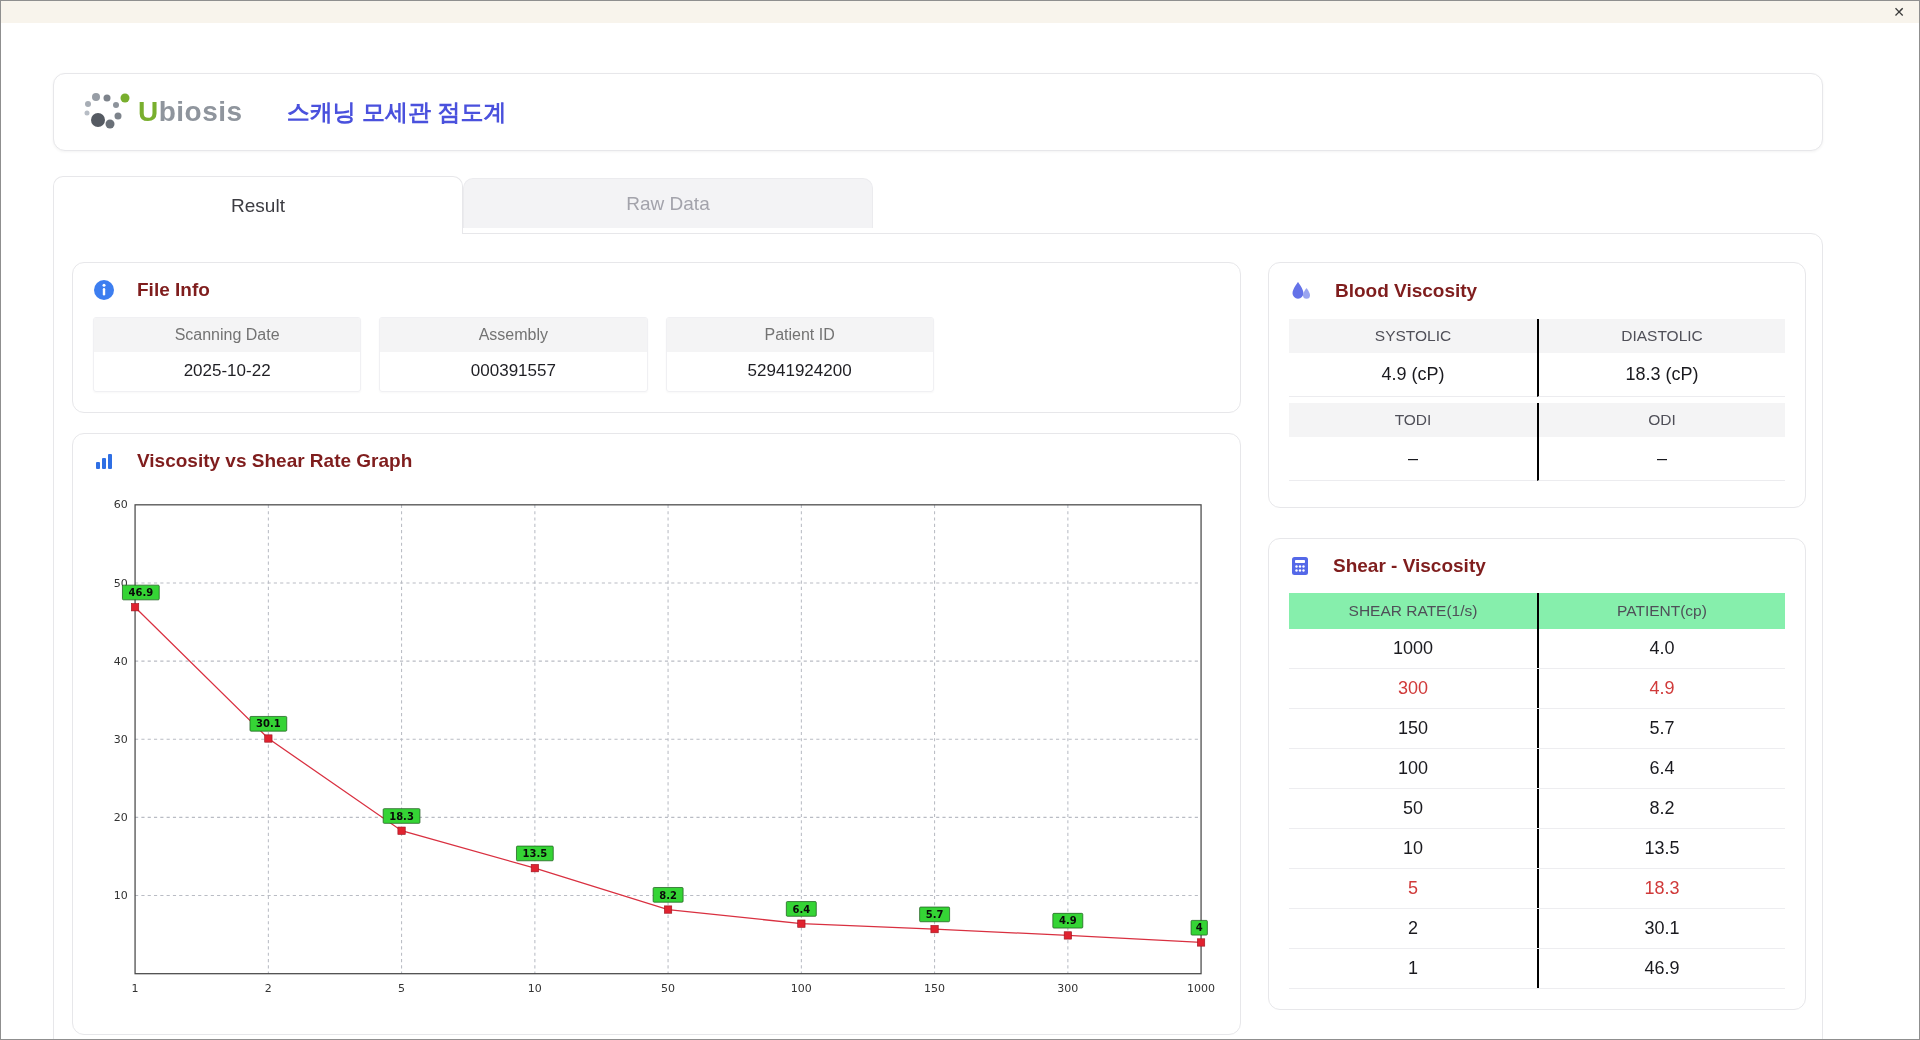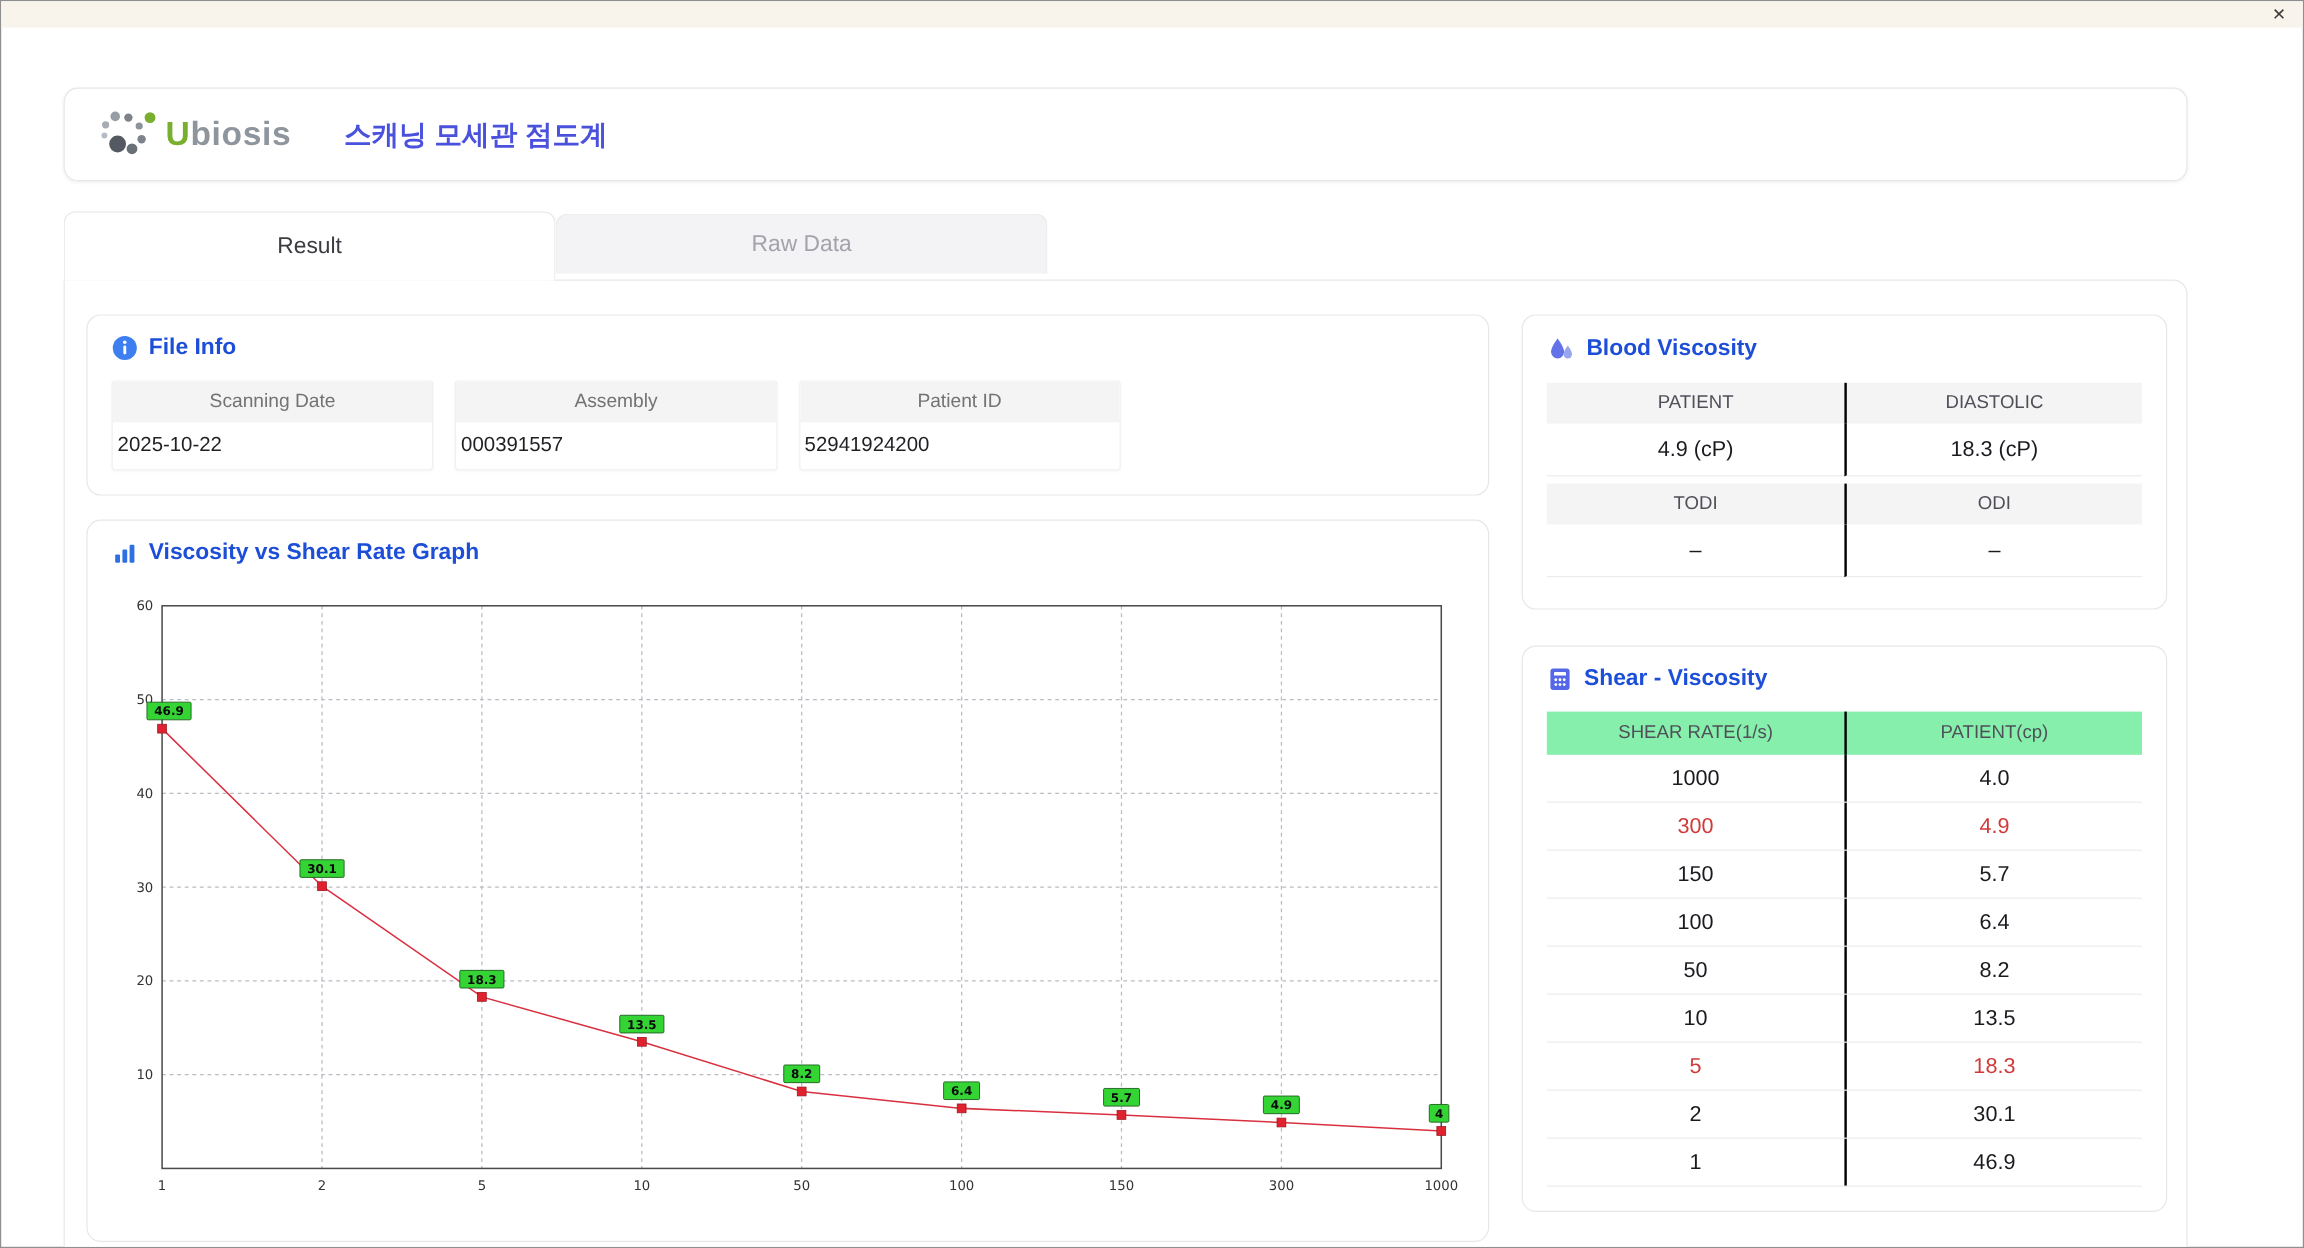--- a/index.html
+++ b/index.html
@@ -16,27 +16,27 @@
   .logo-rest{color:#8f959d;font-weight:600}
   .app-title{font-size:23px;font-weight:700;color:#4a51dd}
   .tabbar{display:flex;align-items:flex-end;margin-top:24px;height:58px}
   .tab{width:410px;display:flex;align-items:center;justify-content:center;font-size:19px;border-radius:10px 10px 0 0;cursor:pointer}
   .tab.active{height:58px;background:#fff;border:1px solid #e7e7ea;border-bottom:none;font-weight:400;color:#3c3c42;z-index:2;margin-bottom:-1px}
   .tab.inactive{height:50px;background:#f3f3f5;border:1px solid #ebebee;border-bottom:none;color:#a3a3ab;margin-bottom:5px}
   .main-panel{border:1px solid #e7e7ea;border-radius:0 12px 12px 12px;padding:28px 16px 24px 18px;display:flex;gap:27px;background:#fff;position:relative;z-index:1}
   .col-left{flex:1;display:flex;flex-direction:column;gap:20px;min-width:0}
   .col-right{width:538px;display:flex;flex-direction:column;gap:30px}
   .card{border:1px solid #e7e7ea;border-radius:12px;padding:16px 20px 20px;background:#fff}
-  .card-title{display:flex;align-items:center;gap:9px;font-size:19px;font-weight:700;color:#1d4ed8;margin-bottom:16px}
+  .card-title{display:flex;align-items:center;gap:22px;font-size:19px;font-weight:700;color:#7f1d1d;margin-bottom:16px}
   .card-title svg{flex:0 0 auto}
   
   .fi-grid{display:grid;grid-template-columns:repeat(4,1fr);gap:18px}
   .fi-field{border:1px solid #f0f0f3;border-radius:3px;overflow:hidden;box-shadow:0 1px 2px rgba(0,0,0,.03)}
   .fi-label{background:#f4f4f5;color:#737373;text-align:center;font-size:16px;padding:8px 4px}
-  .fi-value{font-size:17px;color:#1f1f24;padding:9px 4px;min-height:39px}
+  .fi-value{text-align:center;font-size:17px;color:#1f1f24;padding:9px 4px;min-height:39px}
   
   .bv-row{display:grid;grid-template-columns:1fr 1fr;margin-bottom:6px}
   .bv-h{background:#f4f4f5;color:#4f4f58;font-size:15.5px;text-align:center;padding:8px 4px}
   .bv-v{font-size:18px;color:#1a1a1f;text-align:center;padding:11px 4px;border-bottom:1px solid #ececef}
   .bl{border-left:2px solid #000000}
   
   .sv-header{display:grid;grid-template-columns:1fr 1fr;background:#86efac}
   .sv-hcell{color:#4f4f58;font-size:15.5px;text-align:center;padding:9px 4px}
   .sv-row{display:grid;grid-template-columns:1fr 1fr;border-bottom:1px solid #ededf0}
   .sv-cell{font-size:18px;text-align:center;padding:9px 4px;color:#1a1a1f}
@@ -192,21 +192,21 @@
         <div class="card">
           <div class="card-title">
             <svg width="24" height="24" viewBox="0 0 24 24">
               <path d="M9 3 C9 3 3.5 10 3.5 14.2 A5.5 5.5 0 0 0 14.5 14.2 C14.5 10 9 3 9 3 Z" fill="#6472e8"></path>
               <path d="M17.5 9 C17.5 9 14 13.5 14 16.2 A3.5 3.5 0 0 0 21 16.2 C21 13.5 17.5 9 17.5 9 Z" fill="#9aa5f0"></path>
             </svg>
             <span>Blood Viscosity</span>
           </div>
           <div>
               <div class="bv-row">
-       <div class="bv-h">PATIENT</div>
+       <div class="bv-h">SYSTOLIC</div>
        <div class="bv-h bl">DIASTOLIC</div>
        <div class="bv-v">4.9 (cP)</div>
        <div class="bv-v bl">18.3 (cP)</div>
      </div>
               <div class="bv-row">
        <div class="bv-h">TODI</div>
        <div class="bv-h bl">ODI</div>
        <div class="bv-v">–</div>
        <div class="bv-v bl">–</div>
      </div>

